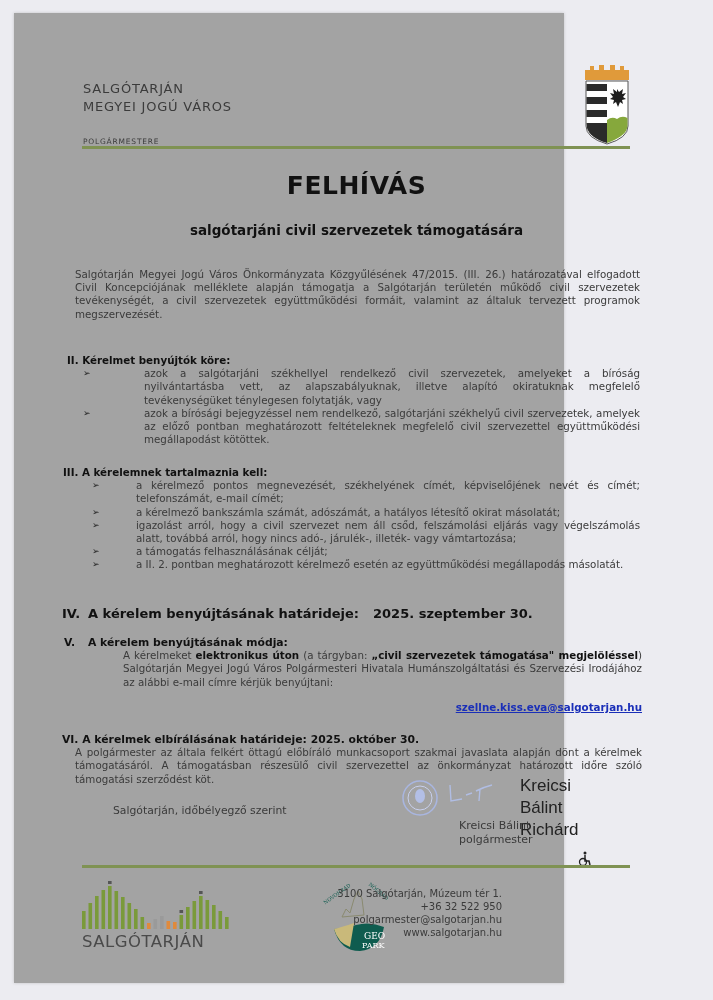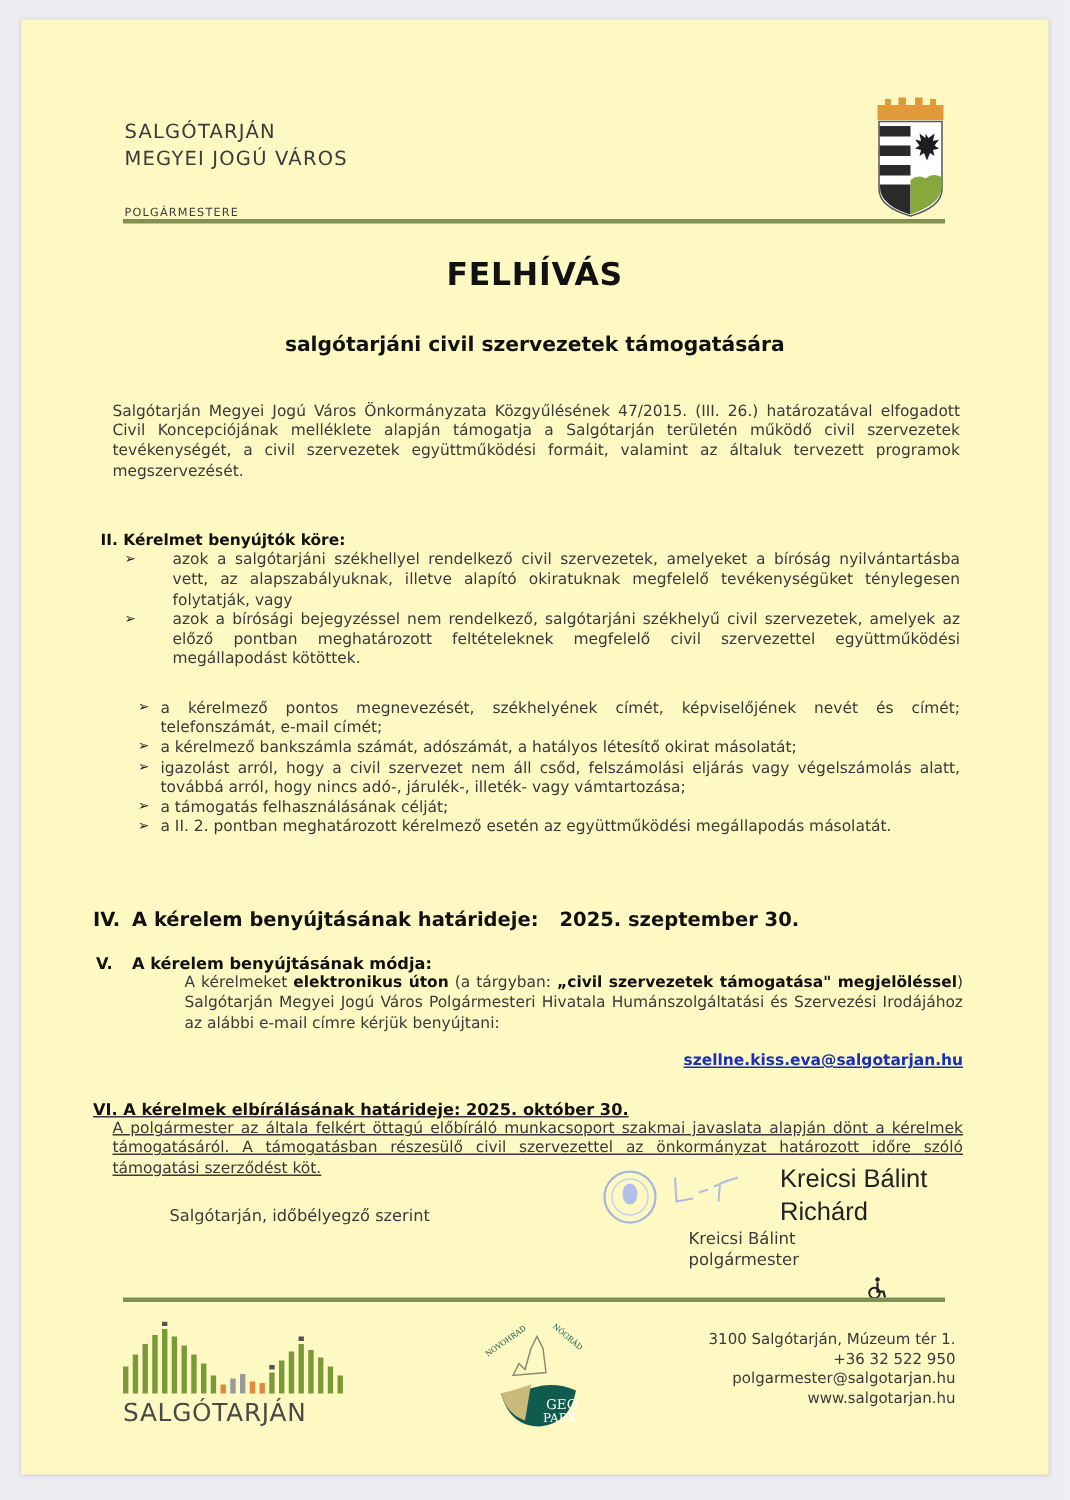--- a/index.html
+++ b/index.html
@@ -1,36 +1,36 @@
 <!DOCTYPE html>
 <html><head>
 <meta charset="utf-8">
 <style>
   html, body { margin:0; padding:0; }
   body {
     width:713px; height:1000px; background:#ececf1; position:relative; overflow:hidden;
     font-family:"DejaVu Sans", sans-serif; color:#3a3a3a;
   }
   .page {
-    position:absolute; left:14px; top:13px; width:685px; height:970px; background:#fef9c3;
+    position:absolute; left:14px; top:13px; width:550px; height:970px; background:#a3a3a3;
     box-shadow:0 0 3px rgba(0,0,0,0.18);
   }
   .abs { position:absolute; }
   .org { left:69px; top:67px; font-size:13px; letter-spacing:0.8px; color:#3b3b3b; line-height:18px; }
   .org .small { font-size:7.5px; letter-spacing:0.8px; margin-top:20px; line-height:12px; }
   .crest { left:568px; top:51px; width:50px; height:82px; }
   .hr { left:68px; width:548px; height:3px; background:#7f9253; }
-  .title { left:0; width:685px; top:158px; text-align:center; font-size:21px; font-weight:bold; color:#111; letter-spacing:0.5px; }
+  .title { left:0; width:685px; top:158px; text-align:center; font-size:25px; font-weight:bold; color:#111; letter-spacing:0.5px; }
   .subtitle { left:0; width:685px; top:209px; text-align:center; font-size:13.5px; font-weight:bold; color:#111; }
   .sec { font-size:10.3px; line-height:13.2px; color:#3a3a3a; }
   .sec .h { font-weight:bold; color:#111; }
   .sec p { margin:0; text-align:justify; }
   .bul { display:flex; }
   .bul .mark { flex:0 0 auto; color:#222; font-size:9px; }
-  .bul .txt { text-align:justify; }
+  .bul .txt { text-align:justify;margin-left:29px; }
   b, .b { font-weight:bold; color:#111; }
   .email { color:#1a2fb8; text-decoration:underline; font-weight:bold; }
   .sig-name { font-family:"Liberation Sans", sans-serif; font-size:17px; color:#222; line-height:22px; }
   .footer-text { font-size:10px; color:#3a3a3a; line-height:13px; text-align:right; }
 </style>
 </head>
 <body>
 
 <div class="page">
 
@@ -71,20 +71,21 @@
       <span class="mark" style="width:32px;">➢</span>
       <span class="txt">azok a salgótarjáni székhellyel rendelkező civil szervezetek, amelyeket a bíróság nyilvántartásba vett, az alapszabályuknak, illetve alapító okiratuknak megfelelő tevékenységüket ténylegesen folytatják, vagy</span>
     </div>
     <div class="bul" style="margin-left:16px;">
       <span class="mark" style="width:32px;">➢</span>
       <span class="txt">azok a bírósági bejegyzéssel nem rendelkező, salgótarjáni székhelyű civil szervezetek, amelyek az előző pontban meghatározott feltételeknek megfelelő civil szervezettel együttműködési megállapodást kötöttek.</span>
     </div>
   </div>
 
   <div class="abs sec" style="left:49px; top:453px; width:577px;">
+    <div class="h">III. A kérelemnek tartalmaznia kell:</div>
     <div class="bul" style="margin-left:29px;">
       <span class="mark" style="width:15px;">➢</span>
       <span class="txt">a kérelmező pontos megnevezését, székhelyének címét, képviselőjének nevét és címét; telefonszámát, e-mail címét;</span>
     </div>
     <div class="bul" style="margin-left:29px;">
       <span class="mark" style="width:15px;">➢</span>
       <span class="txt">a kérelmező bankszámla számát, adószámát, a hatályos létesítő okirat másolatát;</span>
     </div>
     <div class="bul" style="margin-left:29px;">
       <span class="mark" style="width:15px;">➢</span>
@@ -107,21 +108,21 @@
   <div class="abs sec" style="left:50px; top:623px; width:578px;">
     <div style="font-size:10.8px;">
       <span class="h" style="display:inline-block; width:24px;">V.</span><span class="h">A kérelem benyújtásának módja:</span>
     </div>
     <p style="margin-left:59px;"><span>A kérelmeket </span><span class="b">elektronikus úton</span><span> (a tárgyban: </span><span class="b">„civil szervezetek támogatása" megjelöléssel</span><span>) Salgótarján Megyei Jogú Város Polgármesteri Hivatala Humánszolgáltatási és Szervezési Irodájához az alábbi e-mail címre kérjük benyújtani:</span></p>
     <div style="text-align:right; margin-top:12px; margin-left:39px;">
       <span class="email">szellne.kiss.eva@salgotarjan.hu</span>
     </div>
   </div>
 
-  <div class="abs sec" style="left:48px; top:720px; width:580px;text-decoration:underline;">
+  <div class="abs sec" style="left:48px; top:720px; width:580px;">
     <div class="h" style="font-size:10.8px;">VI. A kérelmek elbírálásának határideje: 2025. október 30.</div>
     <p style="margin-left:13px;">A polgármester az általa felkért öttagú előbíráló munkacsoport szakmai javaslata alapján dönt a kérelmek támogatásáról. A támogatásban részesülő civil szervezettel az önkormányzat határozott időre szóló támogatási szerződést köt.</p>
   </div>
 
   <div class="abs sec" style="left:61px; top:791px; font-size:10.8px;margin-left:38px;">Salgótarján, időbélyegző szerint</div>
 
   <svg class="abs" style="left:386px; top:764px; width:40px; height:42px;" viewBox="0 0 40 42">
     <circle cx="20" cy="21" r="17" fill="none" stroke="#a9b6e0" stroke-width="1.5"></circle>
     <circle cx="20" cy="21" r="12" fill="none" stroke="#c8d0ee" stroke-width="1"></circle>
     <ellipse cx="20" cy="19" rx="5" ry="7" fill="#b3bfe6"></ellipse>

